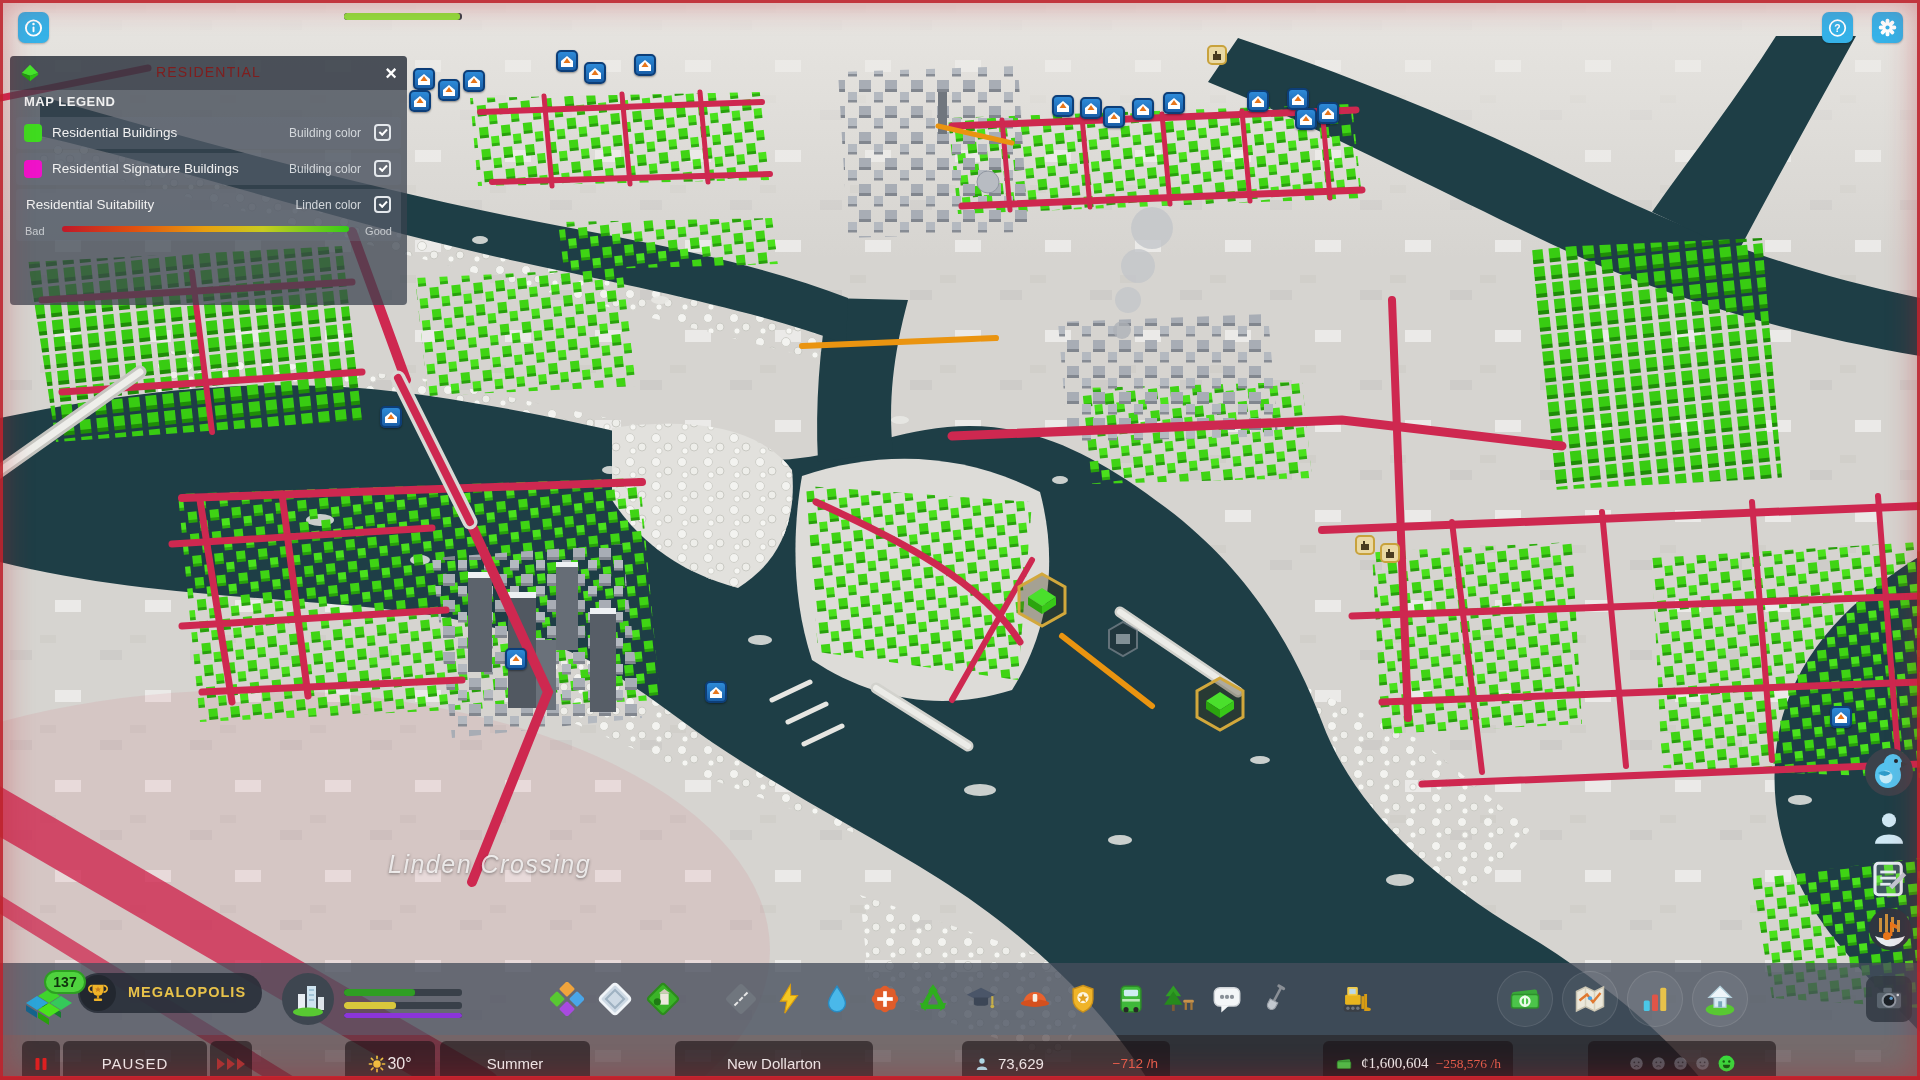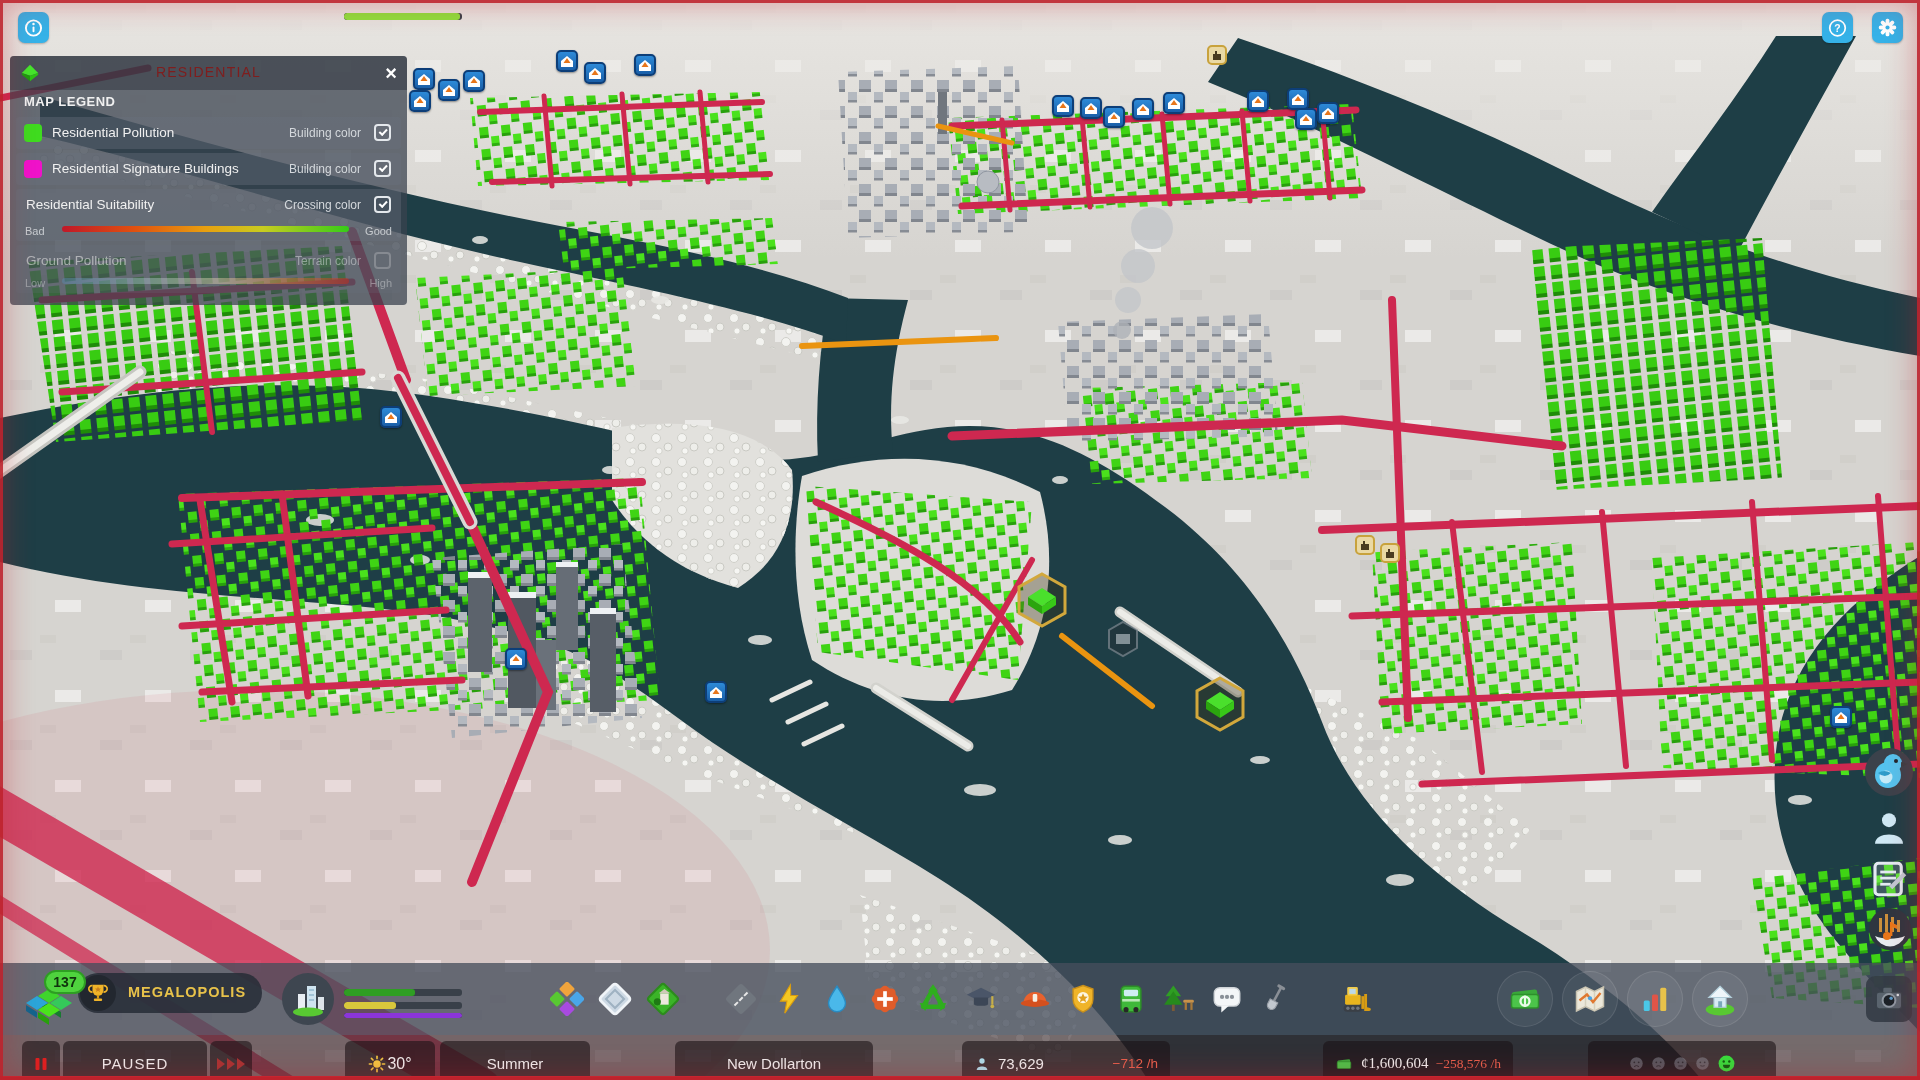--- a/index.html
+++ b/index.html
@@ -290,20 +290,21 @@
       <line x1="876" y1="688" x2="968" y2="746" stroke="#ecece8" stroke-width="6"></line>
       <line x1="1120" y1="612" x2="1238" y2="692" stroke="#d2d2cd" stroke-width="11"></line>
       <line x1="1120" y1="612" x2="1238" y2="692" stroke="#ecece8" stroke-width="6"></line>
       <line x1="772" y1="700" x2="810" y2="682" stroke="#e6e6e2" stroke-width="5"></line>
       <line x1="788" y1="722" x2="826" y2="704" stroke="#e6e6e2" stroke-width="5"></line>
       <line x1="804" y1="744" x2="842" y2="726" stroke="#e6e6e2" stroke-width="5"></line>
     </g>
   </svg>
   </div>
 
+  <div class="district-label">Linden Crossing</div>
 
   <div>
     <div class="lvl" style="left:413px;top:68px">
         <svg width="14" height="14" viewBox="0 0 14 14">
           <path d="M1,7 L7,2 L13,7 V13 H1 Z" fill="#fff"></path>
           <polygon points="7,4 10.5,9 3.5,9" fill="#e8761a"></polygon>
         </svg>
       </div>
     <div class="lvl" style="left:438px;top:79px">
         <svg width="14" height="14" viewBox="0 0 14 14">
@@ -495,55 +496,47 @@
             <polygon points="20,11 11,14 11,20 20,13" fill="#2cc214"></polygon>
           </svg>
       </span>
       <span class="title">RESIDENTIAL</span>
       <span class="close">×</span>
     </div>
     <div class="sect">MAP LEGEND</div>
 
     <div class="lrow h32">
       <span class="swatch" style="background:#3fdb1f"></span>
-      <span class="lab">Residential Pollution</span>
+      <span class="lab">Residential Buildings</span>
       <span class="mode">Building color</span>
       <span class="checkbox" data-checked="true">
           <i class="tick"></i>
         </span>
     </div>
 
     <div class="lrow h32">
       <span class="swatch" style="background:#ef12c9"></span>
       <span class="lab">Residential Signature Buildings</span>
       <span class="mode">Building color</span>
       <span class="checkbox" data-checked="true">
           <i class="tick"></i>
         </span>
     </div>
 
     <div class="lrow h52">
       <span class="lab noswatch">Residential Suitability</span>
-      <span class="mode">Crossing color</span>
+      <span class="mode">Linden color</span>
       <span class="checkbox" data-checked="true">
           <i class="tick"></i>
         </span>
       <span class="gmin">Bad</span>
       <span class="gbar" style="background:linear-gradient(90deg,#c01828,#e05010 25%,#e8a010 50%,#c8cc20 70%,#35cc18 100%)"></span>
       <span class="gmax">Good</span>
     </div>
 
-    <div class="lrow h48 dim">
-      <span class="lab noswatch">Ground Pollution</span>
-      <span class="mode">Terrain color</span>
-      <span class="checkbox" data-checked="false"></span>
-      <span class="gmin">Low</span>
-      <span class="gbar" style="background:linear-gradient(90deg,#5b87a8,#9fb3bc 30%,#cfc4a8 55%,#d08040 78%,#c03828 100%)"></span>
-      <span class="gmax">High</span>
-    </div>
   </div>
 
   <div class="rail-btn" style="left:1864px;top:747px">
     <svg width="50" height="50" viewBox="0 0 50 50">
       <circle cx="25" cy="25" r="24" fill="#3b424b"></circle>
         <circle cx="24" cy="28" r="13" fill="#55c3ee"></circle>
       <circle cx="29" cy="16" r="9" fill="#55c3ee"></circle>
         <circle cx="22" cy="30" r="6.5" fill="#c4ebf8"></circle>
       <circle cx="32" cy="14" r="2" fill="#20262c"></circle>
         <polygon points="37,15 44,17 37,20" fill="#3a3f44"></polygon>

